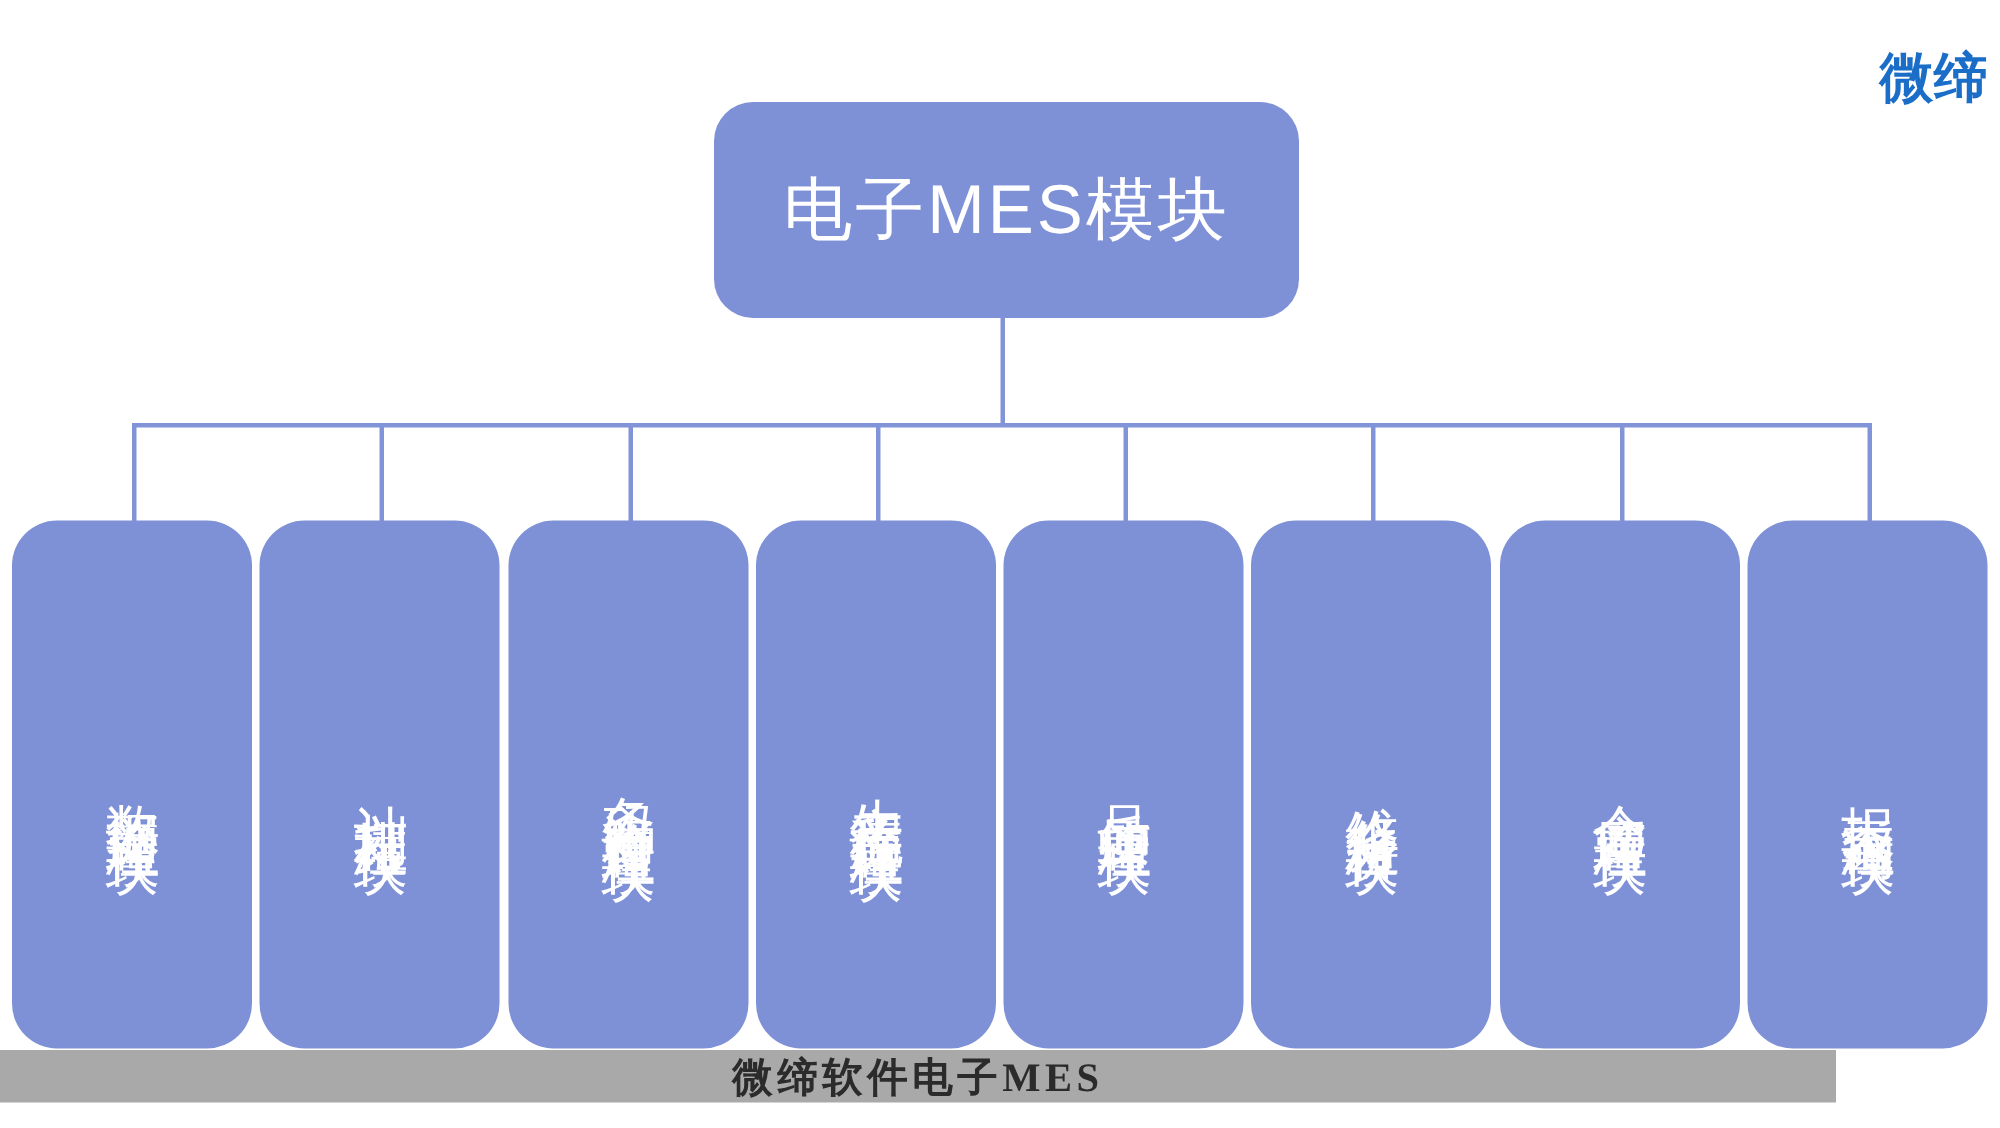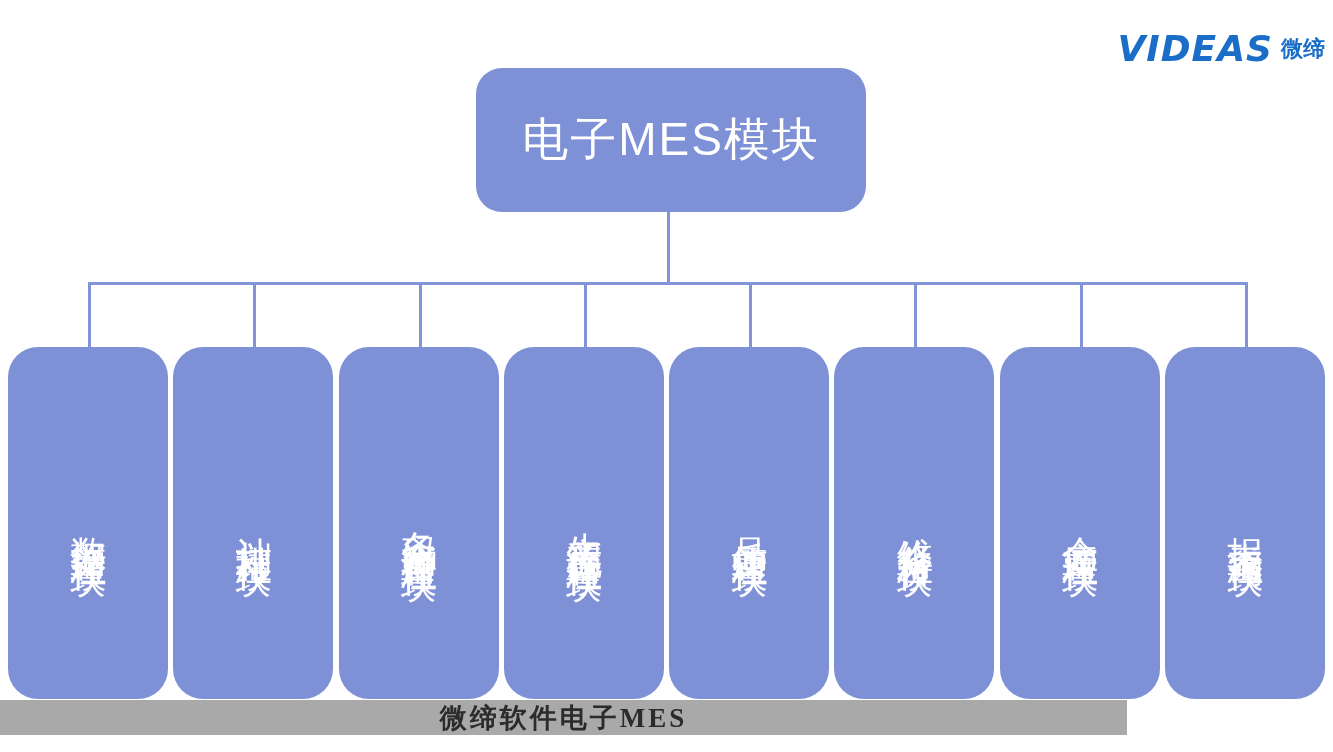--- a/index.html
+++ b/index.html
@@ -14,21 +14,21 @@
     display: flex; align-items: center; gap: 8px;
     white-space: nowrap;
   }
   .logo-en {
     font-family: "DejaVu Sans", sans-serif;
     font-size: 36px; font-weight: bold; font-style: italic;
     color: var(--brand, #1b6ec8); letter-spacing: 1px;
   }
   .logo-cn {
     font-family: "DejaVu Sans", sans-serif;
-    font-size: 22px; font-weight: bold;
+    font-size: 36px; font-weight: bold;
     color: var(--brand, #1b6ec8);
   }
 
   
   .root-node {
     position: absolute; left: 476px; top: 68px; width: 390px; height: 144px;
     background: var(--box, #7e90d6); border-radius: 26px;
     color: var(--box-text, #ffffff);
     display: flex; align-items: center; justify-content: center;
     font-size: 46px; letter-spacing: 2px;
@@ -57,37 +57,36 @@
     width: 160px; height: 352px;
     background: var(--box, #7e90d6); border-radius: 30px;
     color: var(--box-text, #ffffff);
     display: flex; align-items: center; justify-content: center;
     writing-mode: vertical-rl; text-orientation: upright;
     font-size: 36px; letter-spacing: 5px;
   }
 
   
   .footer {
-    position: absolute; left: 0; top: 700px; width: 1127px; height: 35px;
+    position: absolute; left: 0; top: 700px; width: 1224px; height: 35px;
     background: var(--footer-bg, #a9a9a9);
     display: flex; align-items: center; justify-content: center;
   }
   .footer span {
     font-family: "Liberation Serif", serif;
     font-weight: bold; font-size: 27px; letter-spacing: 3px;
     color: var(--footer-text, #2b2b2b);
   }
 </style>
 </head>
 <body>
 
 <div class="stage">
 
   <div class="logo">
-    <span class="logo-en">VIDEAS</span>
     <span class="logo-cn">微缔</span>
   </div>
 
   <div class="root-node">电子MES模块</div>
 
   <div class="stem"></div>
   <div class="hline"></div>
   <div class="drop" style="left:88px"></div>
   <div class="drop" style="left:253px"></div>
   <div class="drop" style="left:419px"></div>

